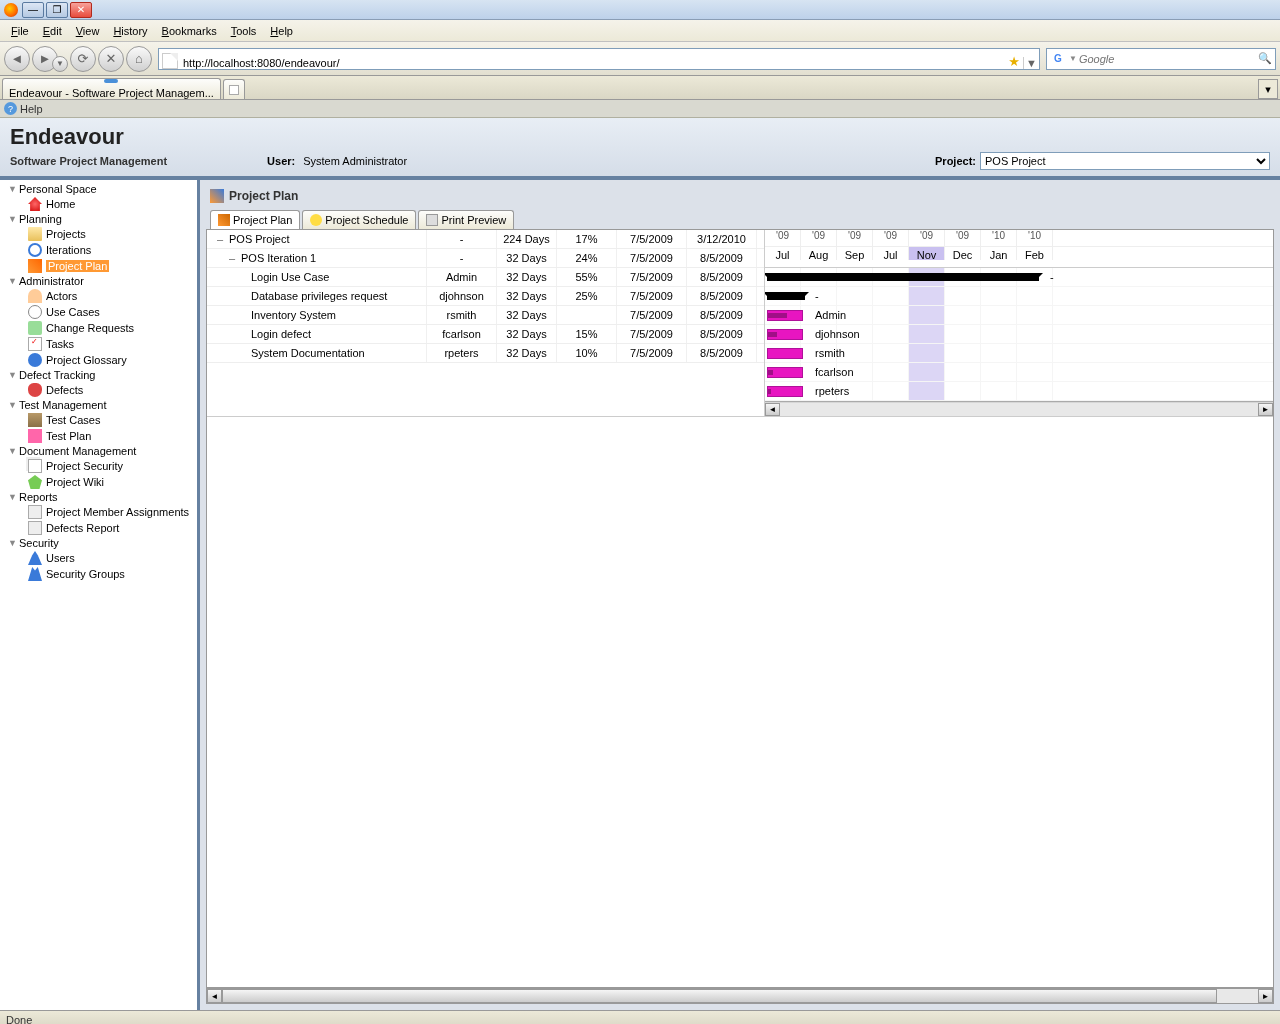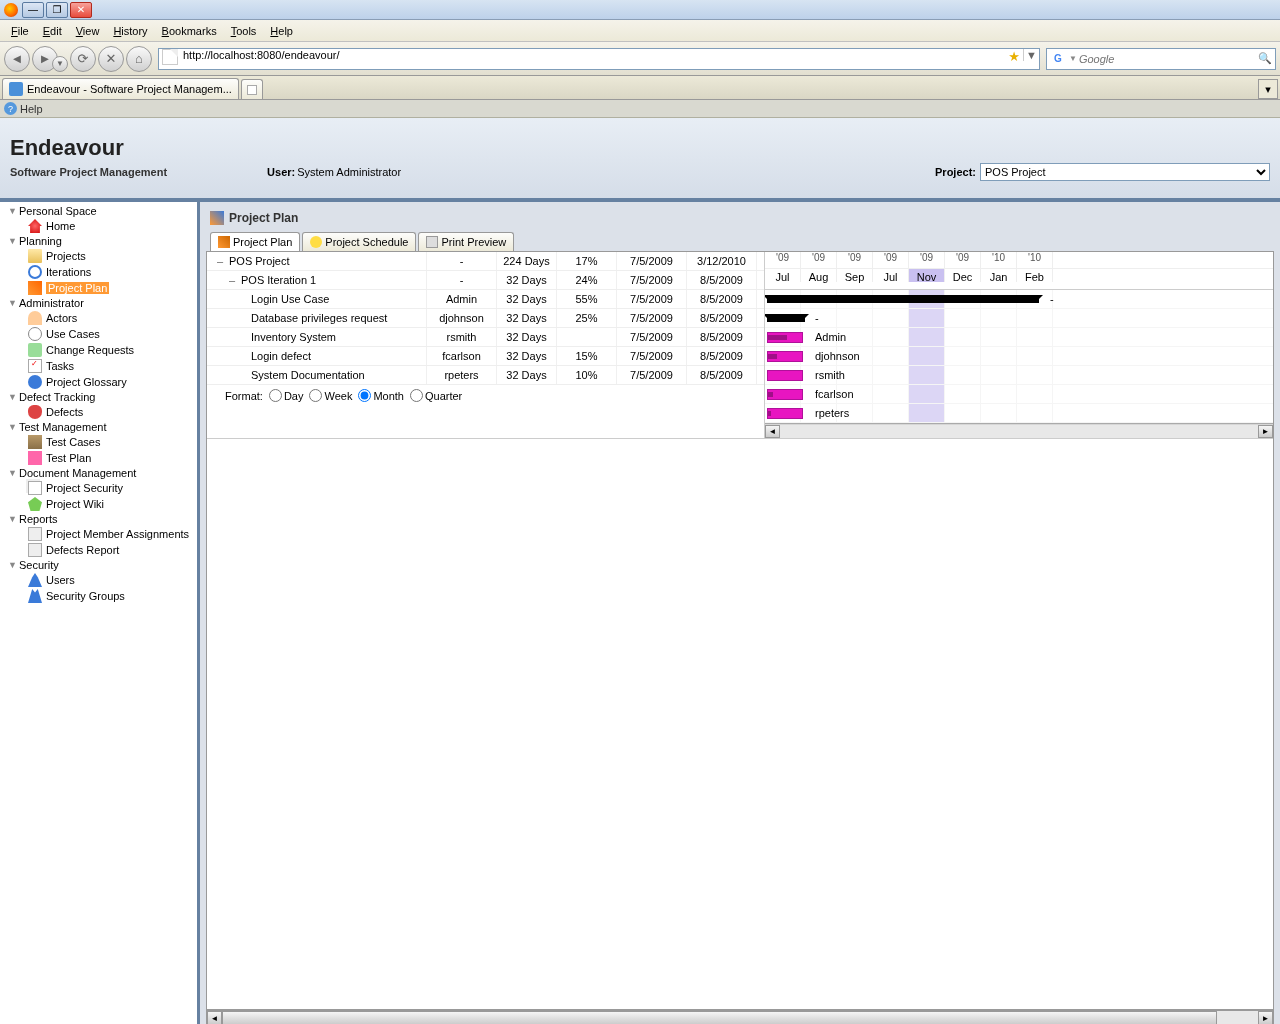--- a/index.html
+++ b/index.html
@@ -13,42 +13,42 @@
 .titlebar .win-btn { width: 22px; height: 16px; border: 1px solid #5a7aa0; background: linear-gradient(#dce6f4, #b5c9e2); border-radius: 2px; display: flex; align-items: center; justify-content: center; font-size: 10px; }
 .titlebar .win-btn.close { background: linear-gradient(#f7a19a, #e84c3d); border-color: #b02a1e; color: #fff; }
 
 .menubar { height: 22px; background: linear-gradient(#f5f3ea, #ece9d8); border-bottom: 1px solid #c0c0c0; display: flex; align-items: center; padding: 0 4px; }
 .menubar span { padding: 2px 7px; cursor: default; }
 .menubar span:first-letter { text-decoration: underline; }
 
 .toolbar { height: 34px; background: linear-gradient(#f5f3ea, #e2dfd0); border-bottom: 1px solid #999; display: flex; align-items: center; padding: 0 4px; gap: 2px; }
 .tb-btn { width: 26px; height: 26px; border: 1px solid #999; border-radius: 50%; background: linear-gradient(#f9f9f9, #d0d0d0); display: flex; align-items: center; justify-content: center; font-size: 13px; color: #666; }
 .tb-btn.small { width: 16px; height: 16px; border-radius: 50%; font-size: 8px; margin-left: -6px; margin-top: 10px; }
-.url-wrap { flex: 1; display: flex; align-items: flex-start; border: 1px solid #7f9db9; background: #fff; height: 22px; margin: 0 4px; }
+.url-wrap { flex: 1; display: flex; align-items: flex-end; border: 1px solid #7f9db9; background: #fff; height: 22px; margin: 0 4px; }
 .url-wrap .page-icon { width: 16px; height: 16px; margin: 0 3px; background: #fff; border: 1px solid #ccc; position: relative; }
 .url-wrap .page-icon::after { content: ''; position: absolute; right: -1px; top: -1px; border: 4px solid transparent; border-right-color: #eee; border-top-color: #eee; }
 .url-wrap input { flex: 1; border: none; outline: none; font-size: 11px; padding: 0 2px; }
 .url-wrap .star { color: #e8b000; font-size: 13px; margin: 0 3px; }
 .url-wrap .drop { width: 16px; text-align: center; border-left: 1px solid #ccc; color: #666; }
 .search-wrap { width: 230px; display: flex; align-items: center; border: 1px solid #7f9db9; background: #fff; height: 22px; }
 .search-wrap .g-icon { width: 16px; height: 16px; margin: 0 3px; font-weight: bold; font-size: 10px; display: flex; align-items: center; justify-content: center; }
 .search-wrap input { flex: 1; border: none; outline: none; font-size: 11px; color: #999; font-style: italic; }
 .search-wrap .mag { width: 20px; text-align: center; }
 
 .tabbar { height: 24px; background: linear-gradient(#ece9d8, #dad7c5); border-bottom: 1px solid #999; display: flex; align-items: flex-end; padding: 0 2px; }
-.tab { height: 21px; border: 1px solid #999; border-bottom: none; border-radius: 3px 3px 0 0; background: linear-gradient(#fdfdfb, #ece9d8); padding: 0 6px; display: flex; align-items: center; gap: 4px; font-size: 11px; min-width: 180px; }
+.tab { height: 21px; border: 1px solid #999; border-bottom: none; border-radius: 3px 3px 0 0; background: linear-gradient(#fdfdfb, #ece9d8); padding: 0 6px; display: flex; align-items: center; gap: 4px; font-size: 11px; min-width: 180px; flex-direction: column; }
 .tab .tab-icon { width: 14px; height: 14px; background: #4a90d9; border-radius: 2px; }
 .newtab { width: 22px; height: 20px; border: 1px solid #999; border-bottom: none; border-radius: 3px 3px 0 0; background: linear-gradient(#fdfdfb,#ece9d8); margin-left: 2px; display: flex; align-items: center; justify-content: center; }
 .tabbar .list-drop { margin-left: auto; width: 20px; height: 20px; display: flex; align-items: center; justify-content: center; border: 1px solid #999; background: #ece9d8; }
 
 .helpbar { height: 18px; background: #d9d9d0; border-bottom: 1px solid #b0b0a0; display: flex; align-items: center; padding: 0 4px; gap: 3px; font-size: 11px; color: #333; }
 .helpbar .q { width: 13px; height: 13px; border-radius: 50%; background: #5599dd; color: #fff; font-size: 9px; display: flex; align-items: center; justify-content: center; }
 
 
-.app-header { background: linear-gradient(#e8eef5, #d5dde8); border-bottom: 2px solid #6681a1; padding: 17px 10px; }
+.app-header { background: linear-gradient(#e8eef5, #d5dde8); border-bottom: 2px solid #6681a1; padding: 6px 10px; }
 .app-header h1 { font-family: "Segoe UI", Arial; font-size: 22px; font-weight: bold; color: #222; letter-spacing: 0; }
 .app-sub { display: flex; align-items: center; margin-top: 2px; font-size: 11px; }
 .app-sub .subtitle { font-weight: bold; color: #333; }
 .app-sub .user-lbl { margin-left: 100px; font-weight: bold; }
 .app-sub .proj-lbl { margin-left: auto; font-weight: bold; margin-right: 4px; }
 .app-sub select { width: 290px; border: 1px solid #7f9db9; font-size: 11px; height: 18px; background: #fff; }
 
 
 .main { display: flex; height: calc(1024px - 20px - 22px - 34px - 24px - 18px - 56px - 18px); border-top: 2px solid #6681a1; }
 .sidebar { width: 200px; background: #fff; border-right: 3px solid #6681a1; overflow: auto; padding: 2px 0; }
@@ -211,21 +211,21 @@
 <div class="helpbar">
   <div class="q">?</div>
   <span>Help</span>
 </div>
 
 <div class="app-header">
   <h1>Endeavour</h1>
   <div class="app-sub">
     <span class="subtitle">Software Project Management</span>
     <span class="user-lbl">User:</span>
-    <span style="margin-left:2px">System Administrator</span>
+    <span style="margin-left:8px">System Administrator</span>
     <span class="proj-lbl">Project:</span>
     <select>
       <option>POS Project</option>
     </select>
   </div>
 </div>
 
 <div class="main">
 
   <div class="sidebar">
@@ -418,39 +418,20 @@
               </div>
               <div class="grid-row">
     <div class="gc name indent2">System Documentation</div>
     <div class="gc stake">rpeters</div>
     <div class="gc dur">32 Days</div>
     <div class="gc comp">10%</div>
     <div class="gc start">7/5/2009</div>
     <div class="gc end">8/5/2009</div>
               </div>
             </div>
-          <div class="format-bar">
-            <span>Format:</span>
-            <label>
-                <input type="radio" name="fmt" style="">
-                <span>Day</span>
-              </label>
-            <label>
-                <input type="radio" name="fmt" style="">
-                <span>Week</span>
-              </label>
-            <label>
-                <input type="radio" name="fmt" checked="" style="">
-                <span>Month</span>
-              </label>
-            <label>
-                <input type="radio" name="fmt" style="">
-                <span>Quarter</span>
-              </label>
-          </div>
         </div>
 
         <div class="gantt">
           <div class="gantt-header">
             <div class="gh-years" id="gantt-years">
                 <div class="gh-year">'09</div>
                 <div class="gh-year">'09</div>
                 <div class="gh-year">'09</div>
                 <div class="gh-year">'09</div>
                 <div class="gh-year">'09</div>

